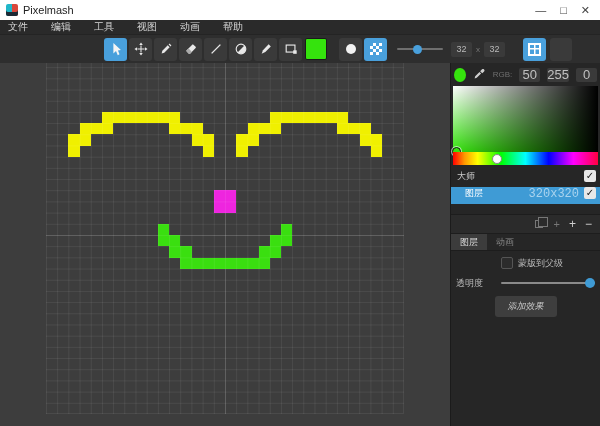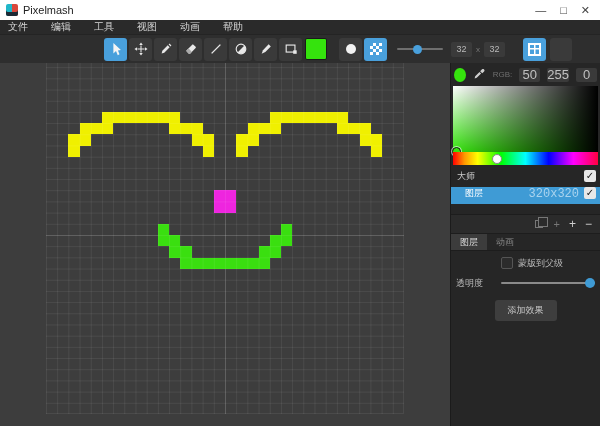--- a/index.html
+++ b/index.html
@@ -92,21 +92,21 @@
   .tabs-row { height:17px; display:flex; align-items:stretch; border-bottom:1px solid #1d1d1d; }
   .tab { font-size:9px; color:#8a8a8a; padding:0 9px; display:flex; align-items:center; }
   .tab.sel { background:#3c3c3c; color:#dddddd; }
   .mask-row { height:24px; display:flex; align-items:center; gap:5px; padding-left:50px; }
   .mask-row .lbl { font-size:9px; color:#bbbbbb; }
   .opacity-row { height:16px; display:flex; align-items:center; gap:18px; padding:0 5px; }
   .opacity-row .lbl { font-size:9px; color:#bbbbbb; }
   .op-slider { position:relative; flex:1; height:16px; }
   .op-slider .track { position:absolute; left:0; right:0; top:7px; height:2px; background:#8a8a8a; border-radius:1px; }
   .op-slider .knob { position:absolute; top:3px; right:0; width:10px; height:10px; border-radius:50%; background:#3f9bd5; }
-  .addfx-row { height:30px; display:flex; align-items:flex-end; justify-content:center; }
+  .addfx-row { height:30px; display:flex; align-items:center; justify-content:center;font-style:italic; }
   .addfx-btn { background:#3e3e3e; border-radius:3px; color:#c8c8c8; font-size:9px; padding:4px 13px; }
 </style>
 </head>
 <body>
 
 <div class="window">
 
   <div class="titlebar">
     <div class="app-icon"></div>
     <div class="title-text">Pixelmash</div>

